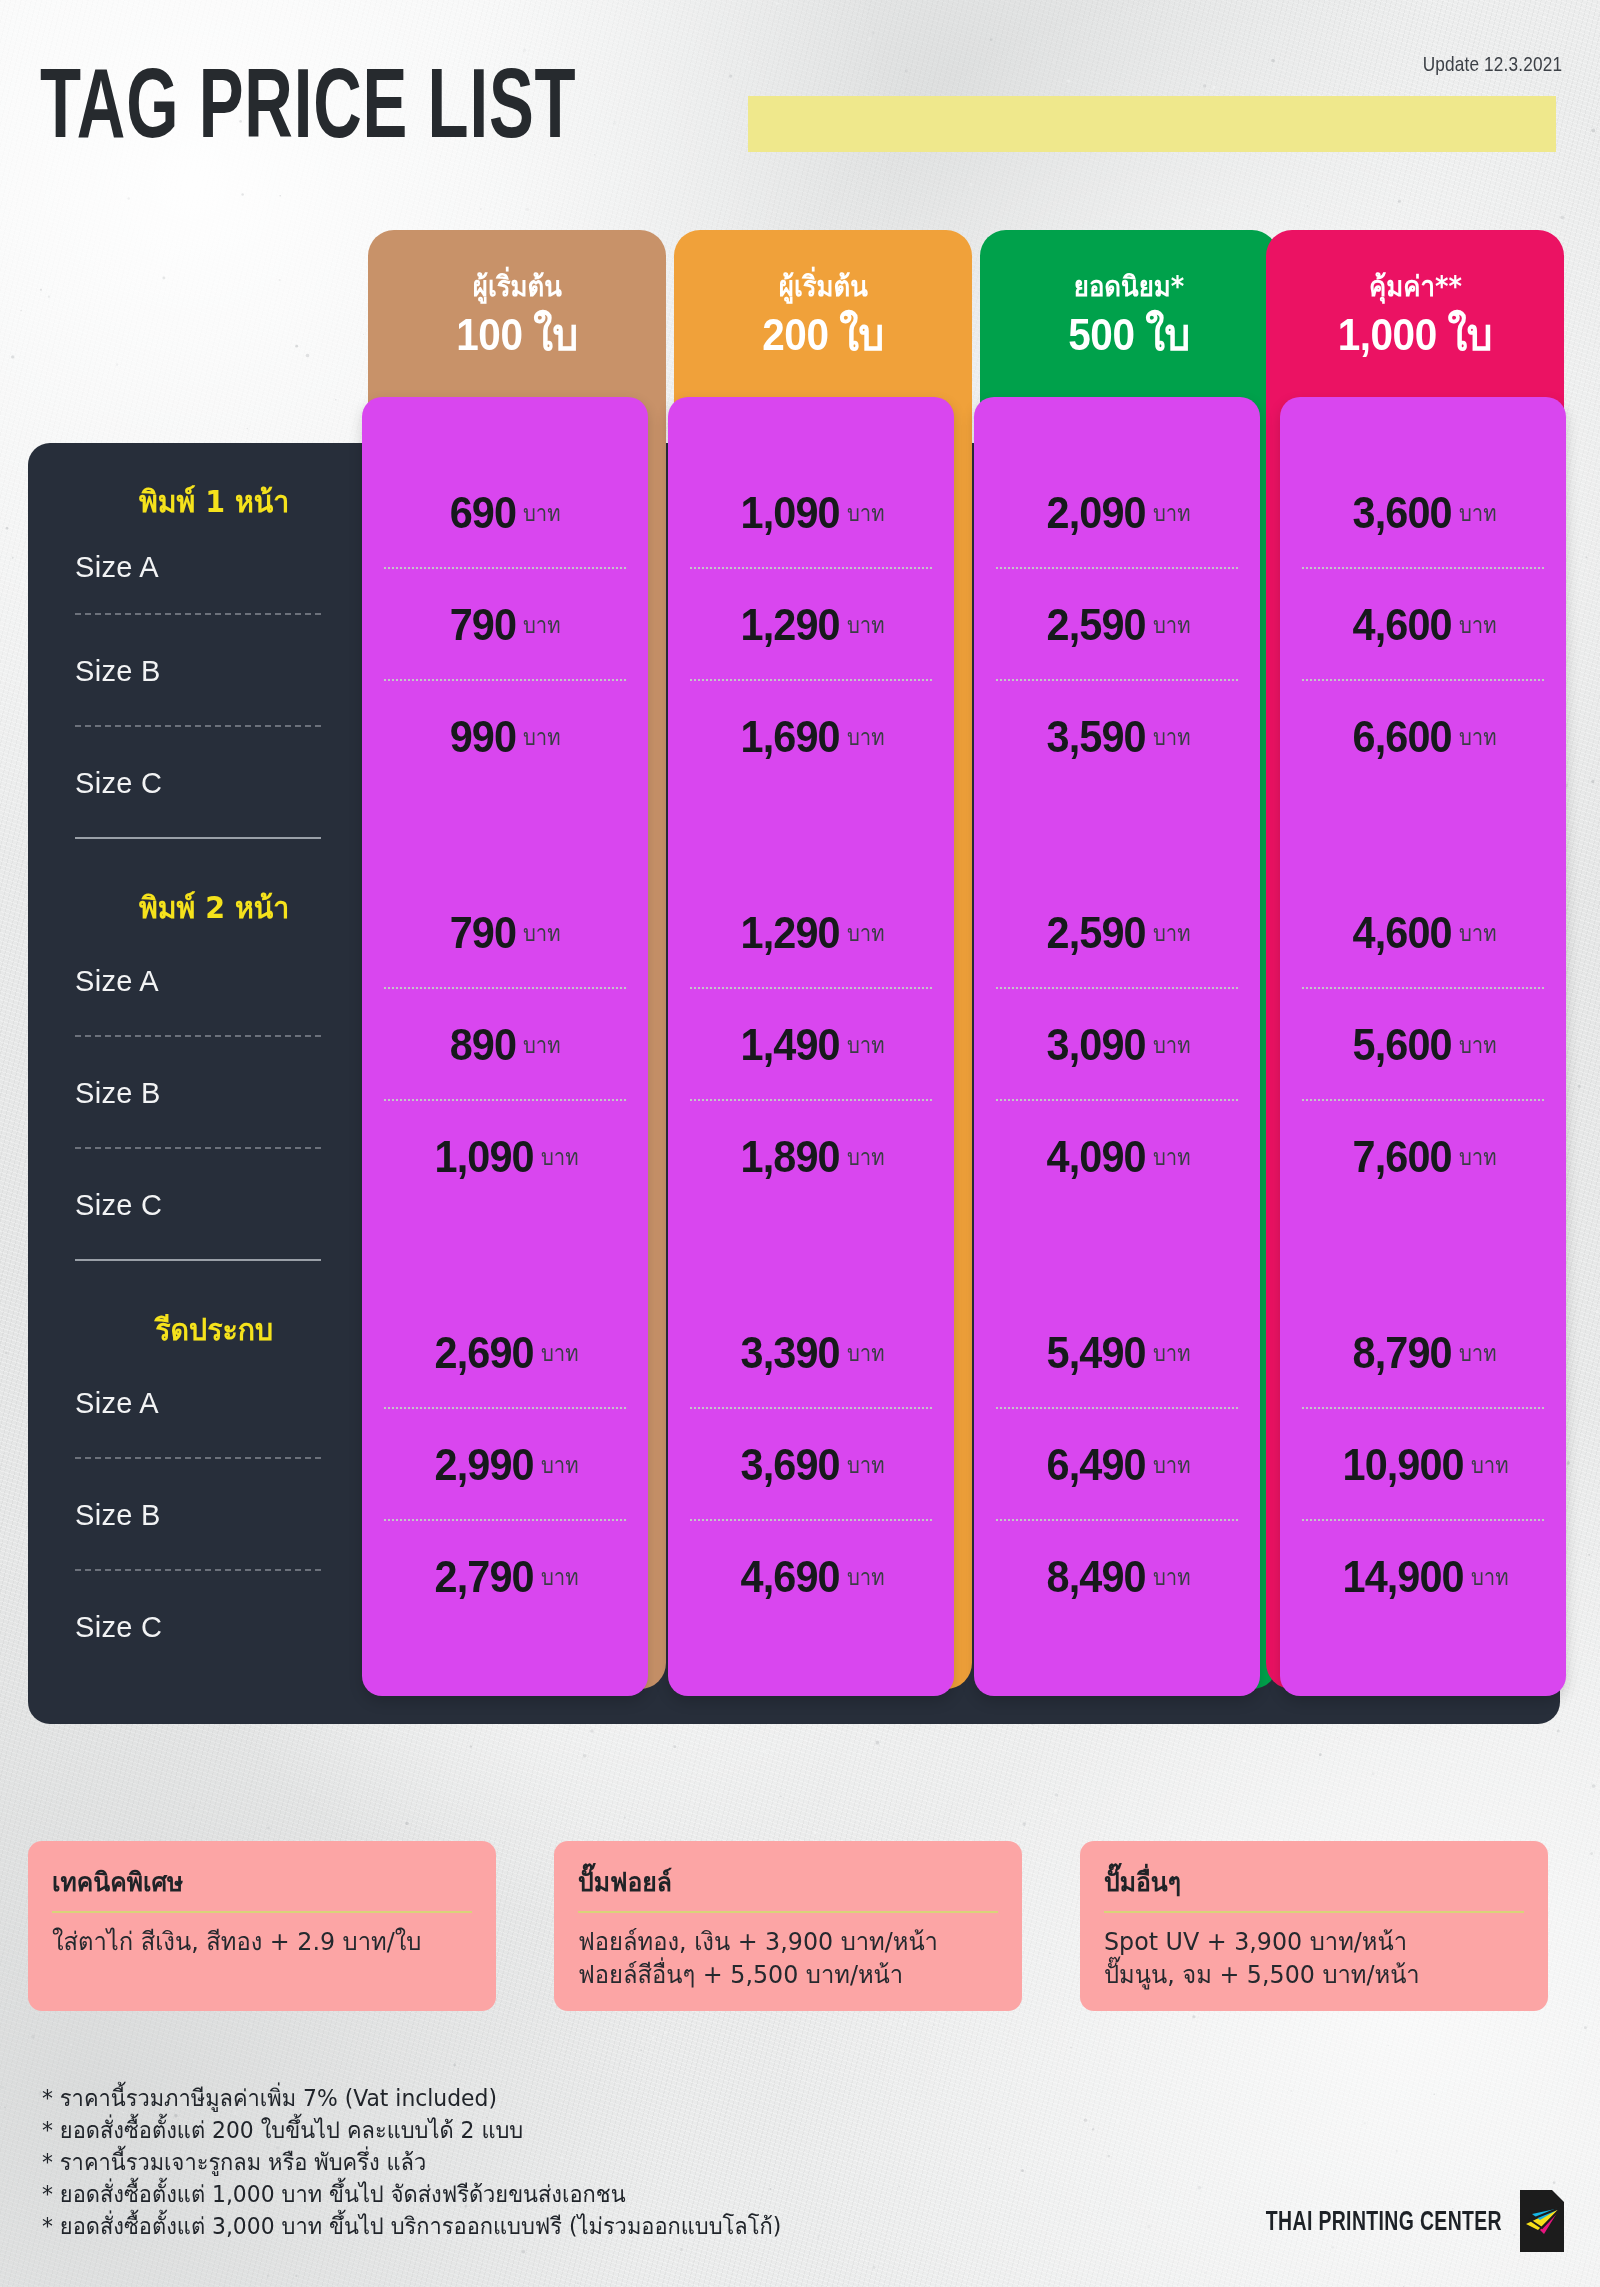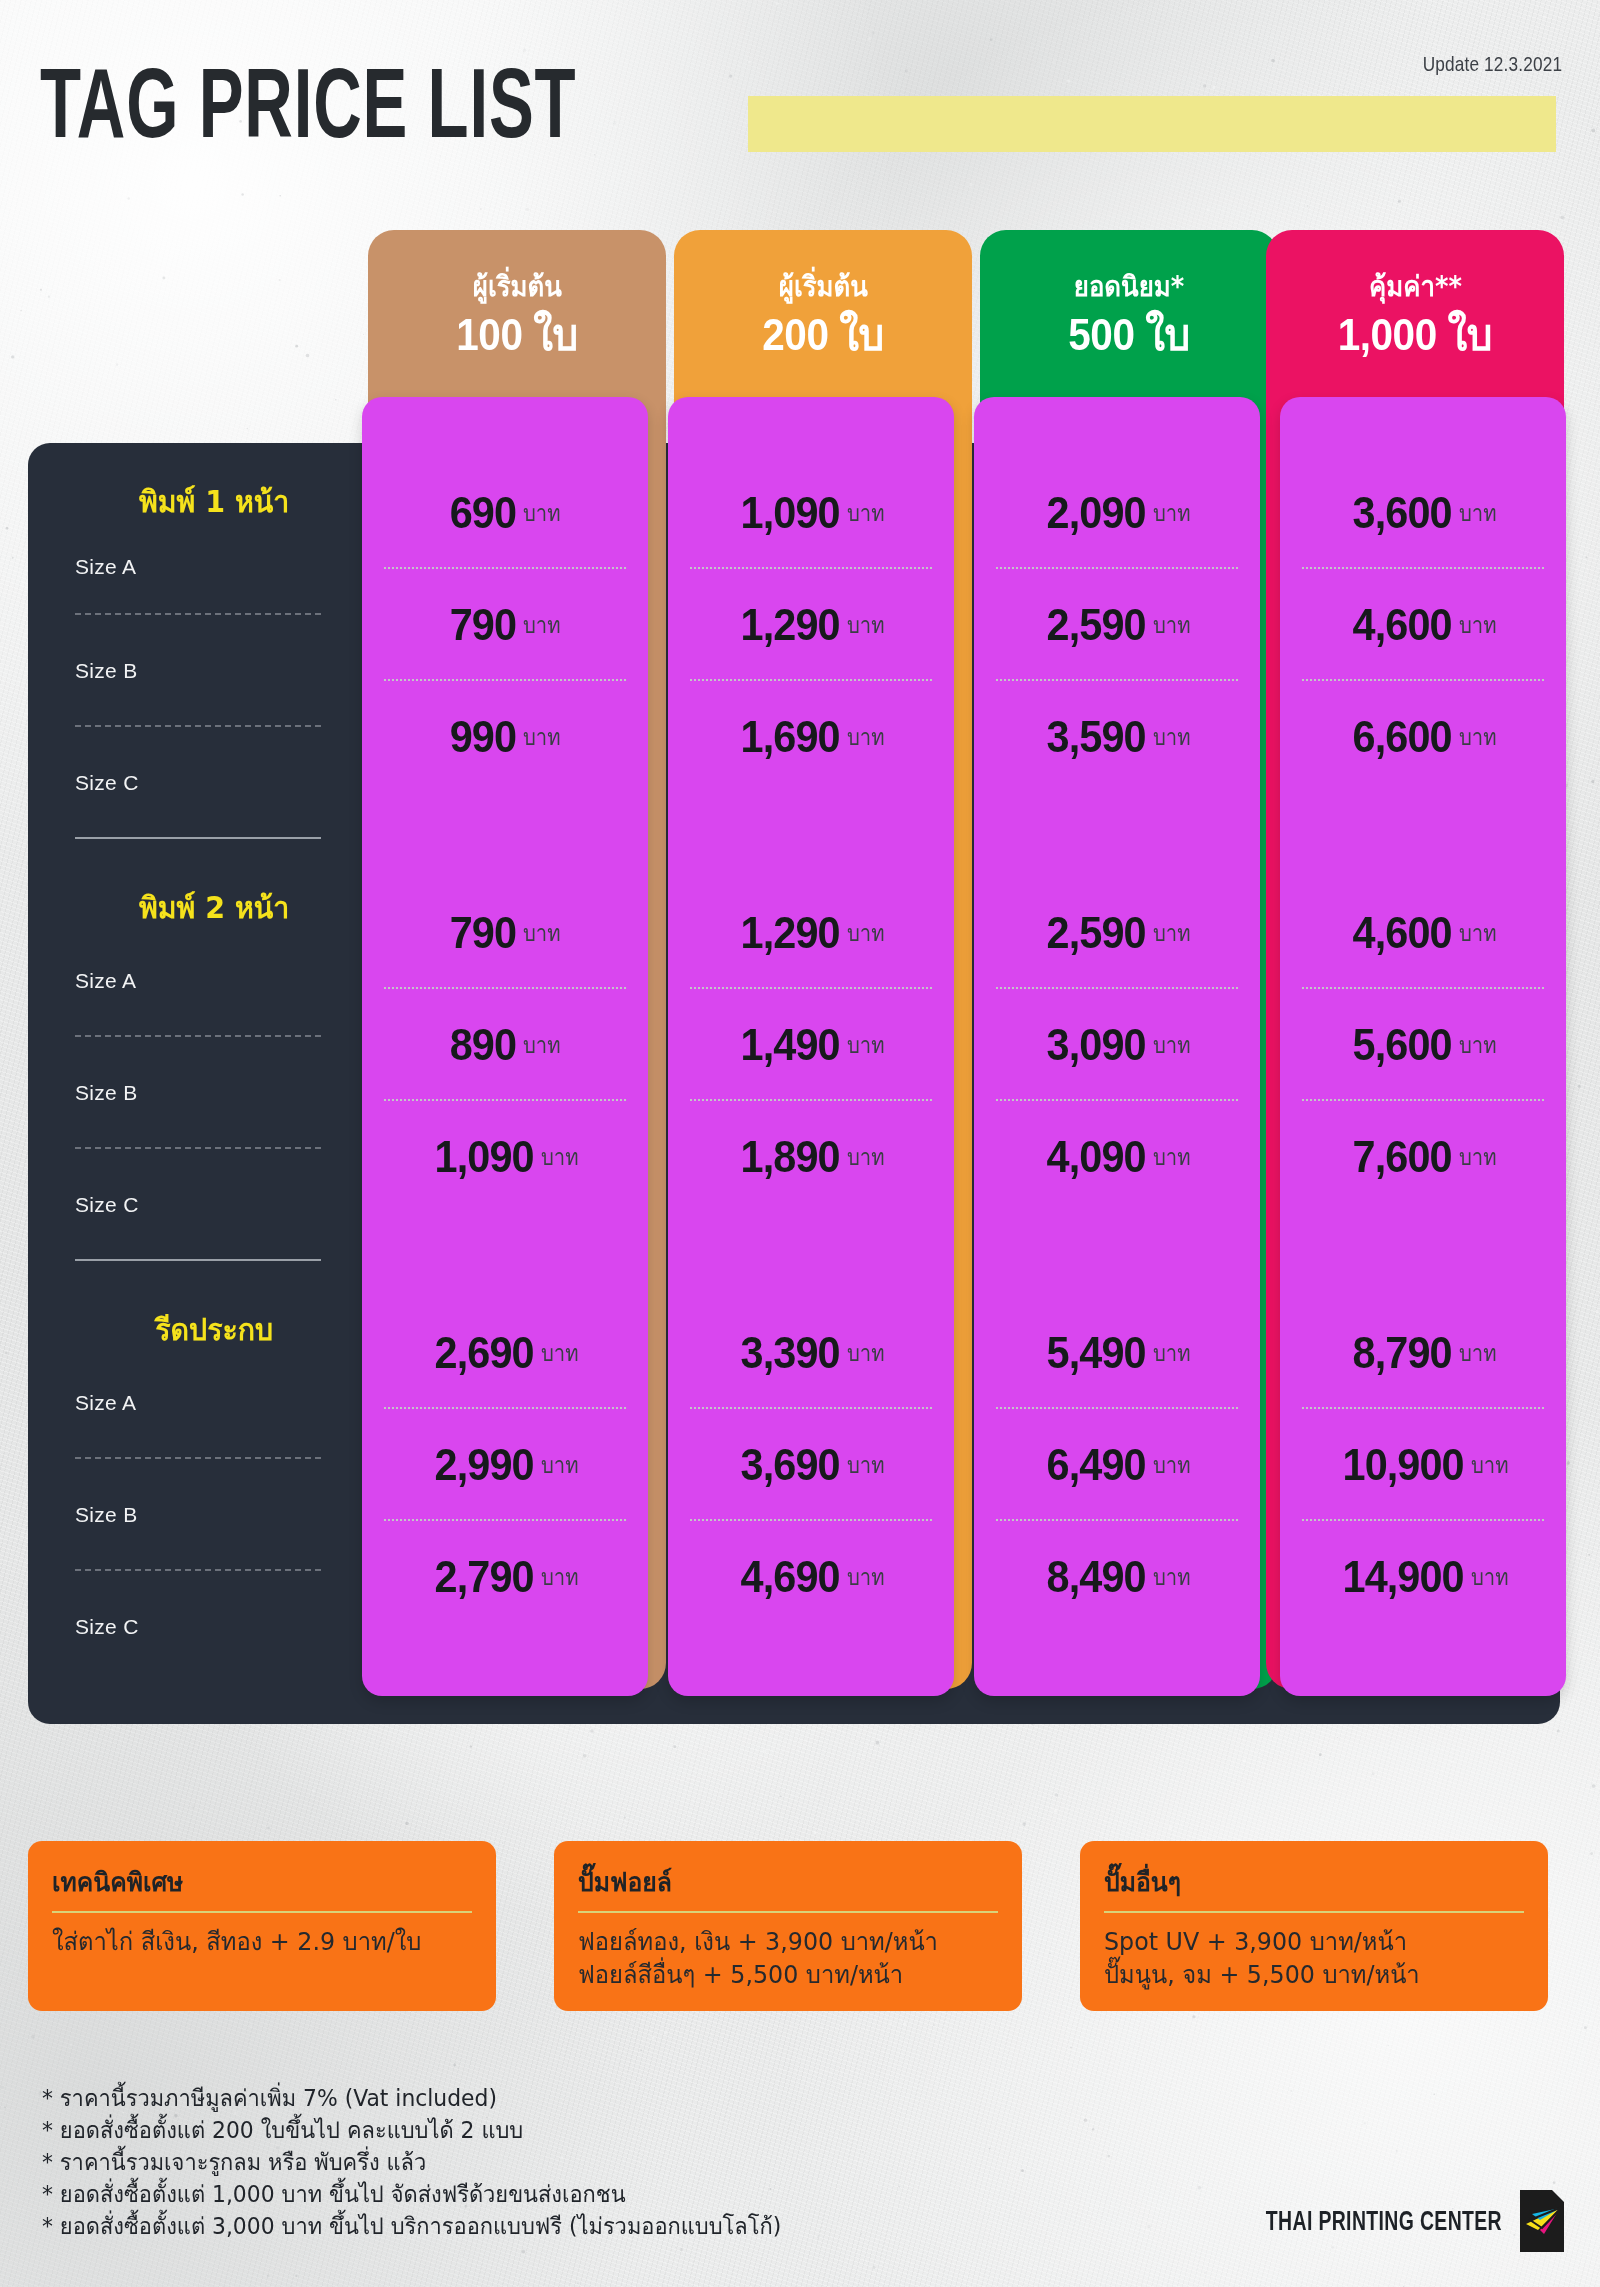--- a/index.html
+++ b/index.html
@@ -174,39 +174,39 @@
   .size-row {
     height: 112px;
     display: flex;
     align-items: center;
     position: relative;
     padding-right: 47px;
   }
   .size-label {
     color: #f2f3f4;
     font-family: "Liberation Sans", sans-serif;
-    font-size: 21px;
+    font-size: 29px;
     letter-spacing: .3px;
   }
   .row-dash {
     position: absolute;
     left: 0; right: 47px; bottom: 0;
     border-top: 2px dashed #6c717b;
   }
   .row-solid {
     position: absolute;
     left: 0; right: 47px; bottom: 0;
     border-top: 2px solid #9aa0a8;
   }
 
   
   .note-box {
     top: 1841px;
     height: 170px;
-    background: #f97316;
+    background: #fca5a5;
     border-radius: 14px;
     padding: 20px 24px 0 24px;
     z-index: 6;
   }
   .note-title {
     font-size: 26px;
     font-weight: bold;
     color: #1f2327;
     padding-bottom: 9px;
     transform: scaleX(.95);

